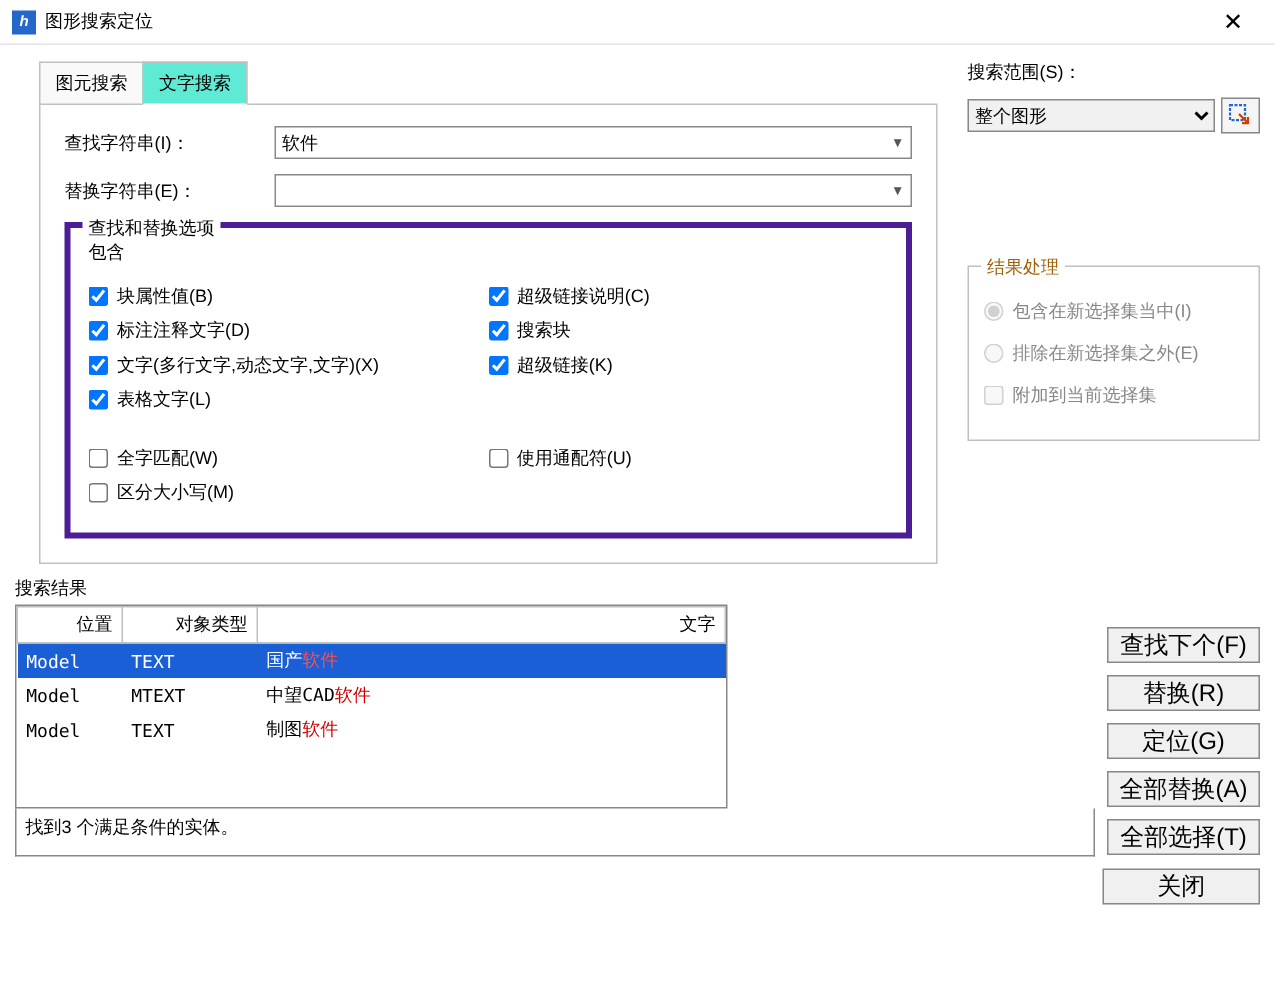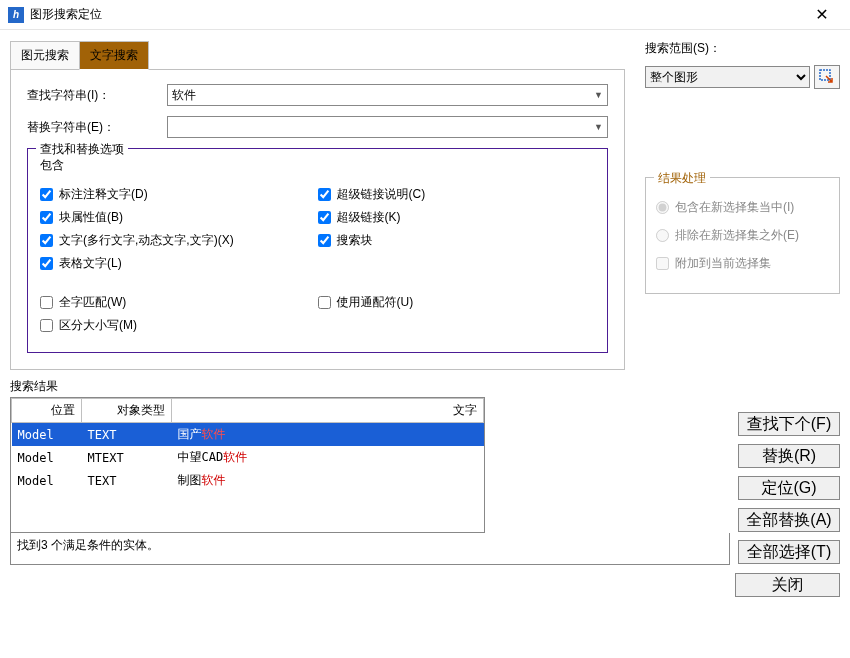--- a/index.html
+++ b/index.html
@@ -1,35 +1,35 @@
 <!DOCTYPE html>
 <html><head>
 <meta charset="utf-8">
 <style>
 * { box-sizing: border-box; margin: 0; padding: 0; }
 body { font-family: "Microsoft YaHei", "SimSun", sans-serif; font-size: 12px; background: #fff; color: #000; width: 850px; height: 658px; overflow: hidden; }
 .titlebar { display: flex; align-items: center; height: 30px; padding: 0 8px; border-bottom: 1px solid #e5e5e5; }
 .titlebar .icon { width: 16px; height: 16px; background: #2468c9; margin-right: 6px; display: flex; align-items: center; justify-content: center; color: #fff; font-style: italic; font-size: 10px; font-weight: bold; }
 .titlebar .title { flex: 1; font-size: 12px; }
 .titlebar .close { width: 40px; text-align: center; font-size: 16px; cursor: pointer; }
-.content { display: flex; padding: 10px 10px 0 10px; gap: 20px; }
+.content { display: flex; padding: 10px 10px 0 10px; gap: 20px; margin-left: 16px; }
 .left { flex: 1; }
 .right { width: 195px; }
 .tabs { display: flex; position: relative; top: 1px; z-index: 2; }
-.tab { padding: 5px 10px; border: 1px solid #c0c0c0; background: #a16207; cursor: pointer; }
+.tab { padding: 5px 10px; border: 1px solid #c0c0c0; background: #5eead4; cursor: pointer; }
 .tab.inactive { border-bottom: 1px solid #c0c0c0; background: #f9f9f9; }
 .tab.active { border-bottom: 1px solid #fff; }
 .tab + .tab { margin-left: -1px; }
 .panel { border: 1px solid #c0c0c0; padding: 14px 16px 16px 16px; position: relative; z-index: 1; }
 .row { display: flex; align-items: center; margin-bottom: 10px; }
 .row label { width: 140px; }
 .row select, .row .combo { flex: 1; height: 22px; border: 1px solid #888; background: #fff; font-size: 12px; padding: 0 4px; }
 .row .combo { display: flex; align-items: center; justify-content: space-between; }
 .row .combo .arrow { font-size: 9px; color: #555; }
-.group { border: 1px solid #4c1d95; padding: 8px 12px 12px 12px; position: relative; margin-top: 6px; }
+.group { border: 4px solid #4c1d95; padding: 8px 12px 12px 12px; position: relative; margin-top: 6px; }
 .group-title { position: absolute; top: -8px; left: 8px; background: #fff; padding: 0 4px; }
 .sub-title { margin-bottom: 6px; }
 .checks { display: flex; }
 .col { flex: 1; }
 .chk { display: flex; align-items: center; margin: 6px 0; }
 .chk input { margin-right: 6px; width: 13px; height: 13px; }
 .sep { height: 10px; }
 .side-label { margin-bottom: 8px; }
 .side-row { display: flex; gap: 4px; align-items: center; }
 .side-row select { flex: 1; height: 22px; border: 1px solid #888; background: #f1f1f1; font-size: 12px; }
@@ -86,47 +86,47 @@
           <span class="arrow">▼</span>
         </div>
       </div>
       <div class="group">
         <div class="group-title">查找和替换选项</div>
         <div class="sub-title">包含</div>
         <div class="checks">
           <div class="col">
             <div class="chk">
                 <input type="checkbox" checked="" style="">
+                <span>块属性值(B)</span>
+              </div>
+            <div class="chk">
+                <input type="checkbox" checked="" style="">
                 <span>标注注释文字(D)</span>
               </div>
             <div class="chk">
                 <input type="checkbox" checked="" style="">
-                <span>块属性值(B)</span>
-              </div>
-            <div class="chk">
-                <input type="checkbox" checked="" style="">
                 <span>文字(多行文字,动态文字,文字)(X)</span>
               </div>
             <div class="chk">
                 <input type="checkbox" checked="" style="">
                 <span>表格文字(L)</span>
               </div>
           </div>
           <div class="col">
             <div class="chk">
                 <input type="checkbox" checked="" style="">
                 <span>超级链接说明(C)</span>
               </div>
             <div class="chk">
                 <input type="checkbox" checked="" style="">
+                <span>搜索块</span>
+              </div>
+            <div class="chk">
+                <input type="checkbox" checked="" style="">
                 <span>超级链接(K)</span>
-              </div>
-            <div class="chk">
-                <input type="checkbox" checked="" style="">
-                <span>搜索块</span>
               </div>
           </div>
         </div>
         <div class="sep"></div>
         <div class="checks">
           <div class="col">
             <div class="chk">
                 <input type="checkbox" style="">
                 <span>全字匹配(W)</span>
               </div>

